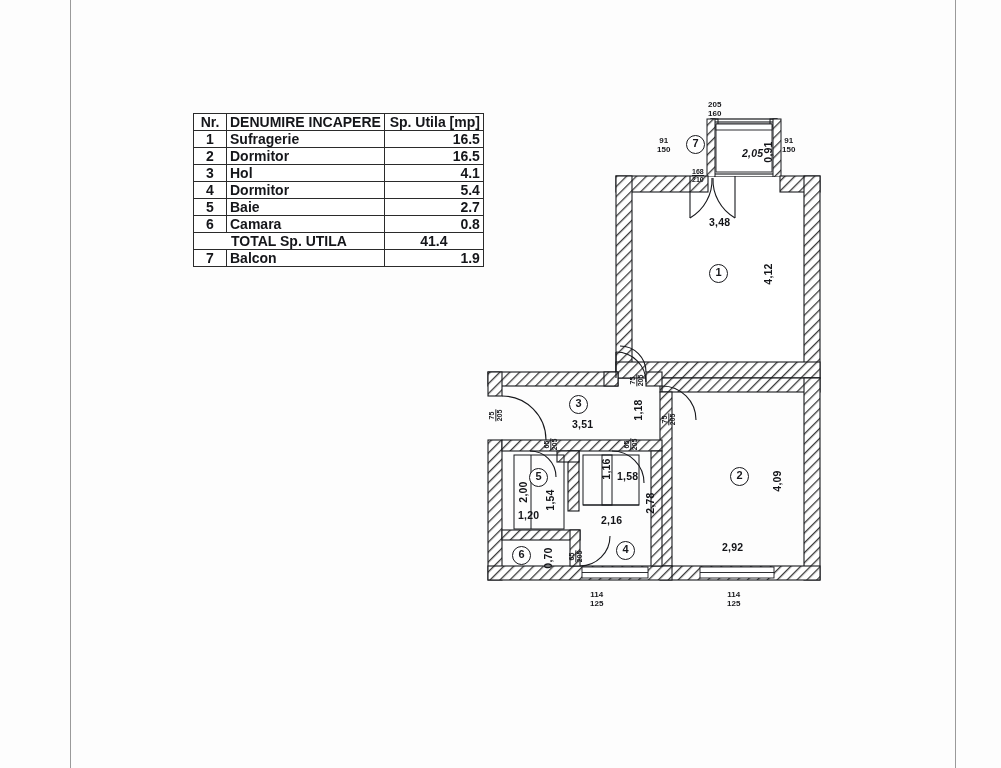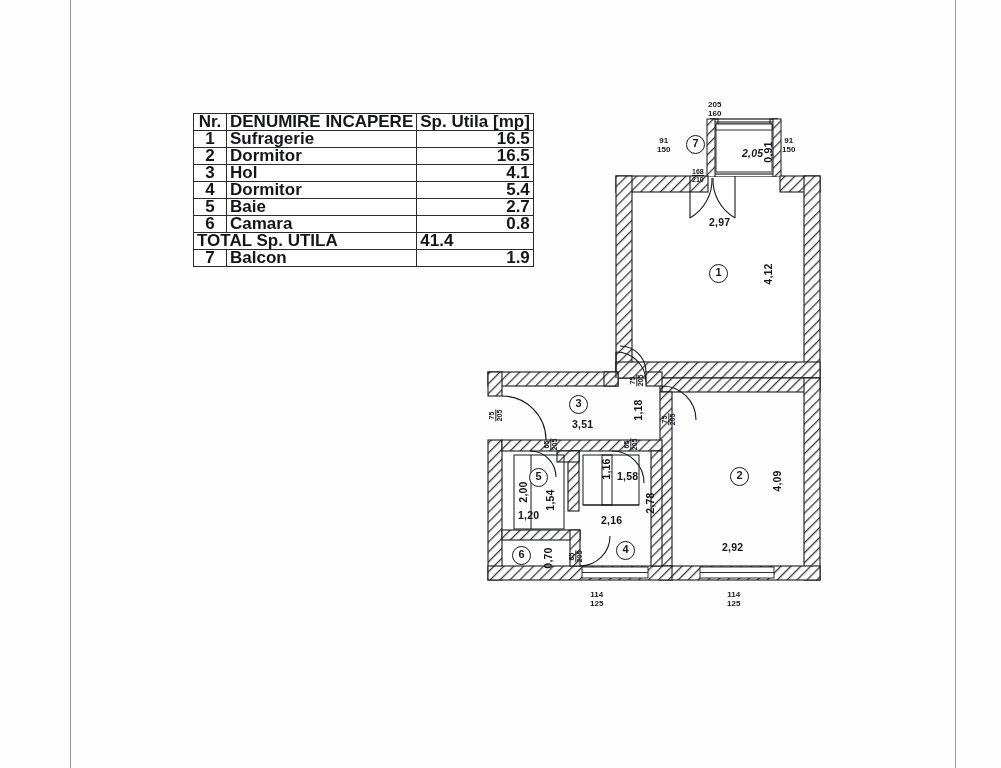--- a/index.html
+++ b/index.html
@@ -29,37 +29,37 @@
   }
   .page-edge.left  { left: 70px; }
   .page-edge.right { left: 955px; }
 
   
   #schedule {
     position: absolute;
     left: 193px;
     top: 113px;
     border-collapse: collapse;
-    font-size: 17px;
+    font-size: 14px;
     color: #15161a;
     background: #fff;
   }
   #schedule td, #schedule th {
     border: 1px solid #2b2b2b;
     padding: 0px 3px;
     height: 16px;
     line-height: 16px;
     font-weight: bold;
     white-space: nowrap;
   }
   #schedule th { font-weight: bold; }
   .c-nr    { width: 26px;  text-align: center; }
   .c-name  { width: 150px; text-align: left; }
   .c-area  { width: 92px;  text-align: right; }
-  .row-total td { text-align: left; }
+  .row-total td { text-align: center; }
 
   
   #plan {
     position: absolute;
     left: 0; top: 0;
     width: 1001px; height: 768px;
   }
   .lbl {
     position: absolute;
     font-size: 10.5px;
@@ -287,21 +287,21 @@
   <div>
 
     <div class="room-num" style="left:709px; top:264px;">1</div>
     <div class="room-num" style="left:730px; top:467px;">2</div>
     <div class="room-num" style="left:569px; top:395px;">3</div>
     <div class="room-num" style="left:616px; top:541px;">4</div>
     <div class="room-num" style="left:529px; top:468px;">5</div>
     <div class="room-num" style="left:512px; top:546px;">6</div>
     <div class="room-num" style="left:686px; top:135px;">7</div>
 
-    <div class="lbl" style="left:709px; top:216px;">2,97</div>
+    <div class="lbl" style="left:709px; top:216px;">3,48</div>
     <div class="lbl vert" style="left:757px; top:268px;">4,12</div>
 
     <div class="lbl" style="left:742px; top:147px;font-style:italic;">2,05</div>
     <div class="lbl vert" style="left:757px; top:146px;">0,91</div>
 
     <div class="lbl" style="left:722px; top:541px;">2,92</div>
     <div class="lbl vert" style="left:766px; top:475px;">4,09</div>
 
     <div class="lbl" style="left:572px; top:418px;">3,51</div>
     <div class="lbl vert" style="left:627px; top:404px;">1,18</div>

